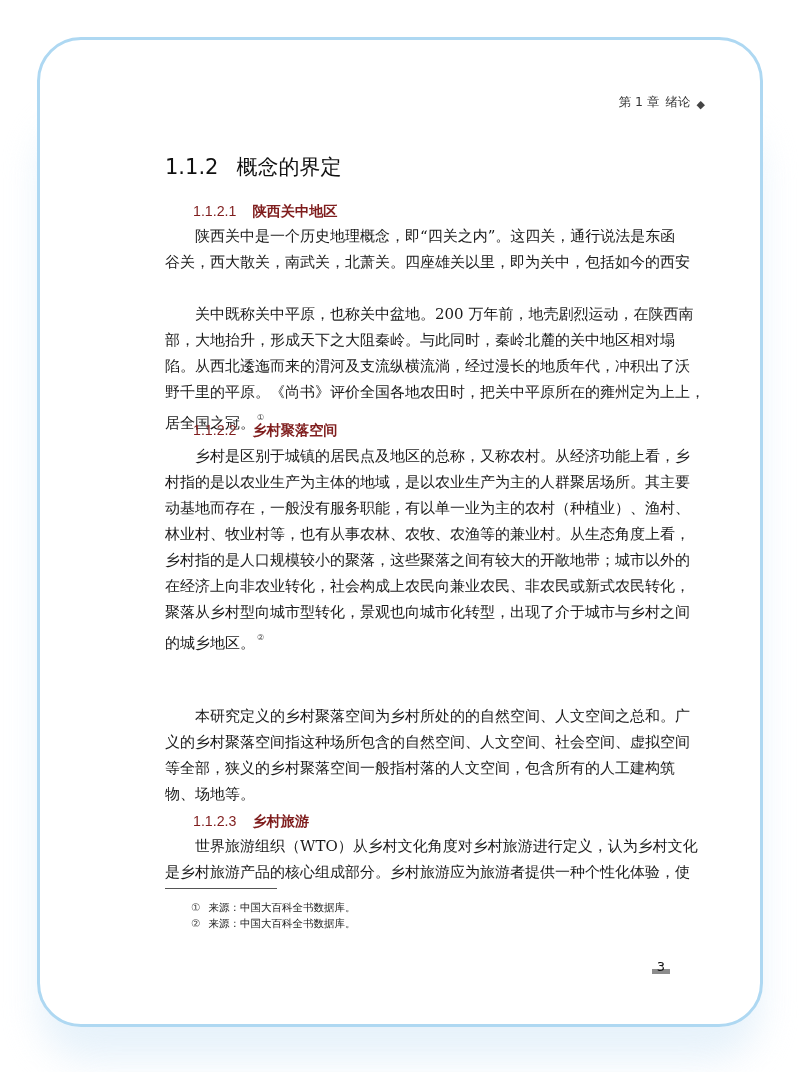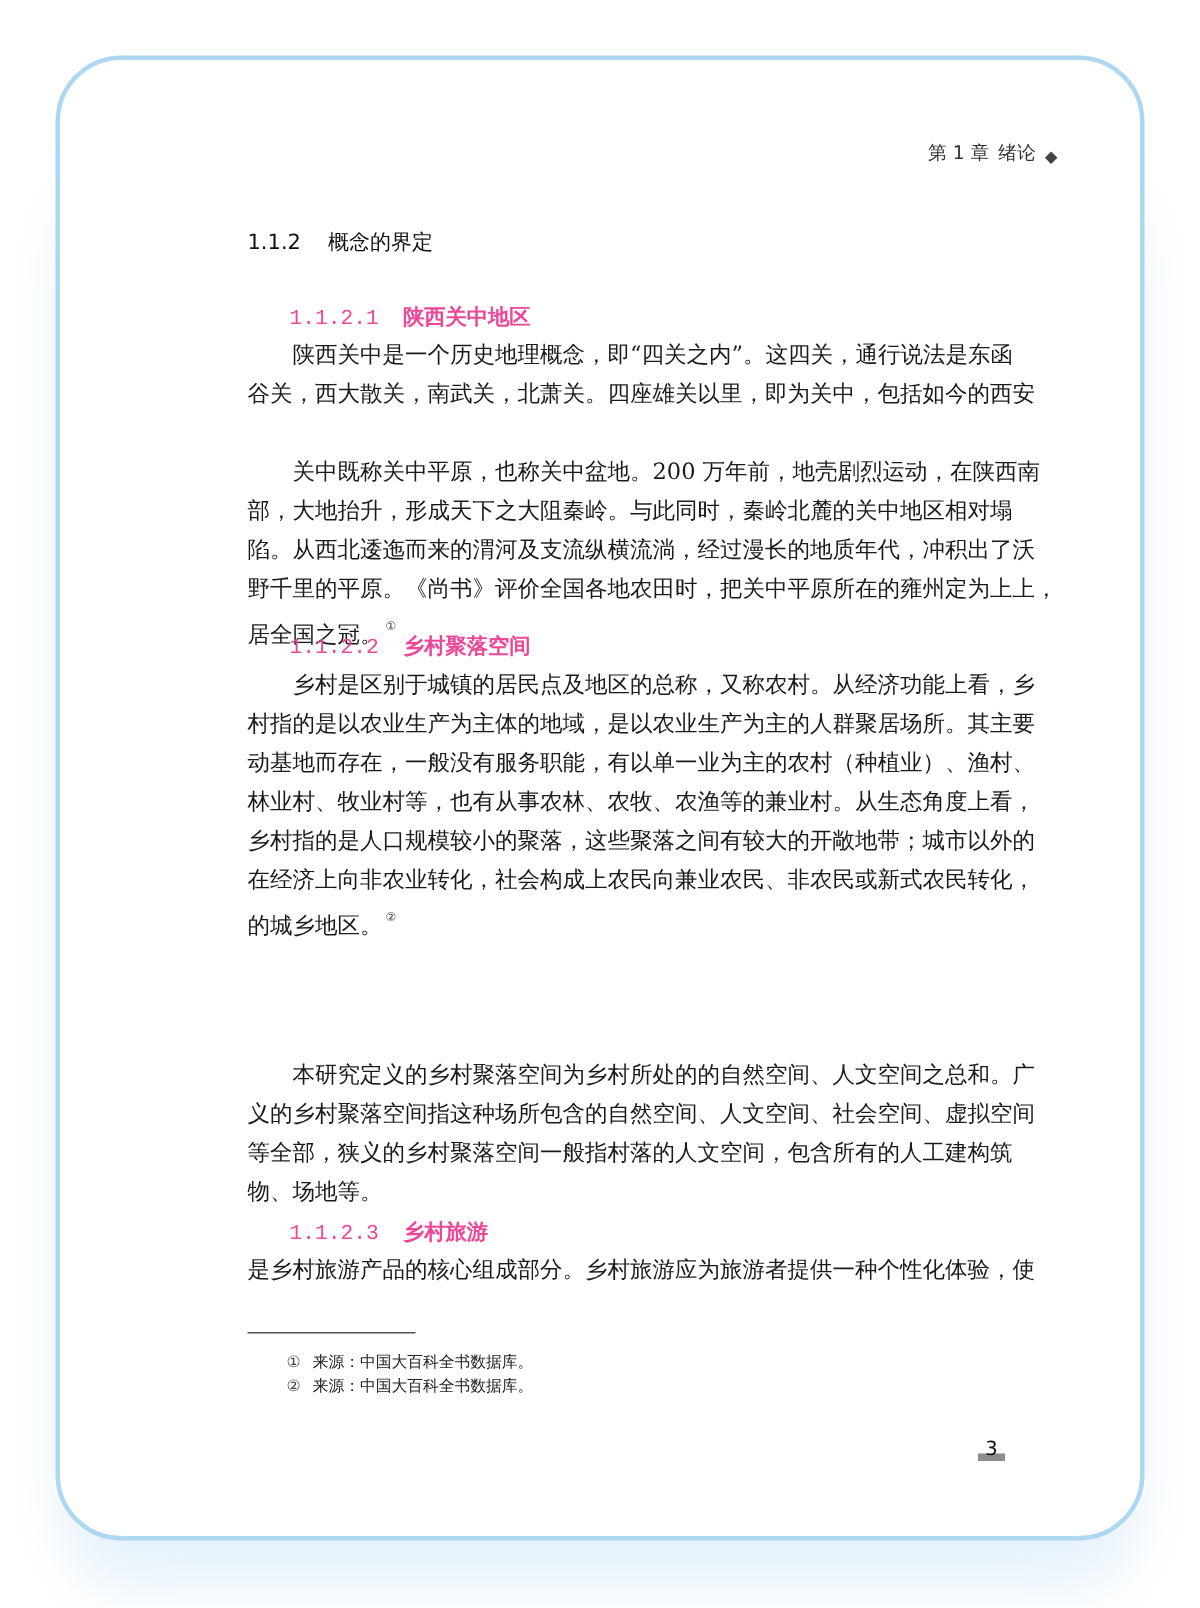--- a/index.html
+++ b/index.html
@@ -27,27 +27,27 @@
     font-size: 12.5px; color: #333;
     display: flex; align-items: flex-end; gap: 6px;
   }
   .running-head .diamond { font-size: 11px; color: #444; }
   .content {
     position: absolute; left: 128px; top: 0; width: 508px;
   }
   .h2 {
     position: absolute; left: 0; top: 153px;
     font-family: "DejaVu Sans", "Liberation Sans", sans-serif;
-    font-size: 14px; color: #111; white-space: nowrap;
+    font-size: 21px; color: #111; white-space: nowrap;
   }
   .h2 .num { margin-right: 18px; }
   .h3 {
     position: absolute; left: 28px;
-    font-family: Liberation Mono, monospace;
-    font-size: 14.2px; font-weight: bold; color: #ec4899; white-space: nowrap;
+    font-family: Liberation Sans, sans-serif;
+    font-size: 14.2px; font-weight: bold; color: #7f1d1d; white-space: nowrap;
   }
   .h3 .num { font-weight: normal; margin-right: 16px; }
   .para {
     position: absolute; left: 0; width: 508px;
   }
   .line {
     height: 26px; line-height: 26px;
     font-size: 15px; color: #1a1a1a;
     white-space: nowrap;
     text-align: justify; text-align-last: justify;
@@ -116,35 +116,37 @@
     <span class="num">1.1.2.2</span><span>乡村聚落空间</span>
   </div>
 
   <div class="para" style="top:443px;">
     <div class="line first">乡村是区别于城镇的居民点及地区的总称，又称农村。从经济功能上看，乡</div>
     <div class="line">村指的是以农业生产为主体的地域，是以农业生产为主的人群聚居场所。其主要</div>
     <div class="line">动基地而存在，一般没有服务职能，有以单一业为主的农村（种植业）、渔村、</div>
     <div class="line">林业村、牧业村等，也有从事农林、农牧、农渔等的兼业村。从生态角度上看，</div>
     <div class="line">乡村指的是人口规模较小的聚落，这些聚落之间有较大的开敞地带；城市以外的</div>
     <div class="line">在经济上向非农业转化，社会构成上农民向兼业农民、非农民或新式农民转化，</div>
+    <div class="line">聚落从乡村型向城市型转化，景观也向城市化转型，出现了介于城市与乡村之间</div>
     <div class="line last"><span>的城乡地区。</span><sup class="fn">②</sup></div>
   </div>
 
   <div class="para" style="top:703px;">
     <div class="line first">本研究定义的乡村聚落空间为乡村所处的的自然空间、人文空间之总和。广</div>
     <div class="line">义的乡村聚落空间指这种场所包含的自然空间、人文空间、社会空间、虚拟空间</div>
     <div class="line">等全部，狭义的乡村聚落空间一般指村落的人文空间，包含所有的人工建构筑</div>
     <div class="line last">物、场地等。</div>
   </div>
 
   <div class="h3" style="top:812px;">
     <span class="num">1.1.2.3</span><span>乡村旅游</span>
   </div>
 
   <div class="para" style="top:833px;">
+    <div class="line first">世界旅游组织（WTO）从乡村文化角度对乡村旅游进行定义，认为乡村文化</div>
     <div class="line">是乡村旅游产品的核心组成部分。乡村旅游应为旅游者提供一种个性化体验，使</div>
   </div>
 
   <div class="fn-rule"></div>
 
   <div class="footnote" style="top:901px;">
     <span class="mark">①</span><span>来源：中国大百科全书数据库。</span>
   </div>
   <div class="footnote" style="top:917px;">
     <span class="mark">②</span><span>来源：中国大百科全书数据库。</span>

